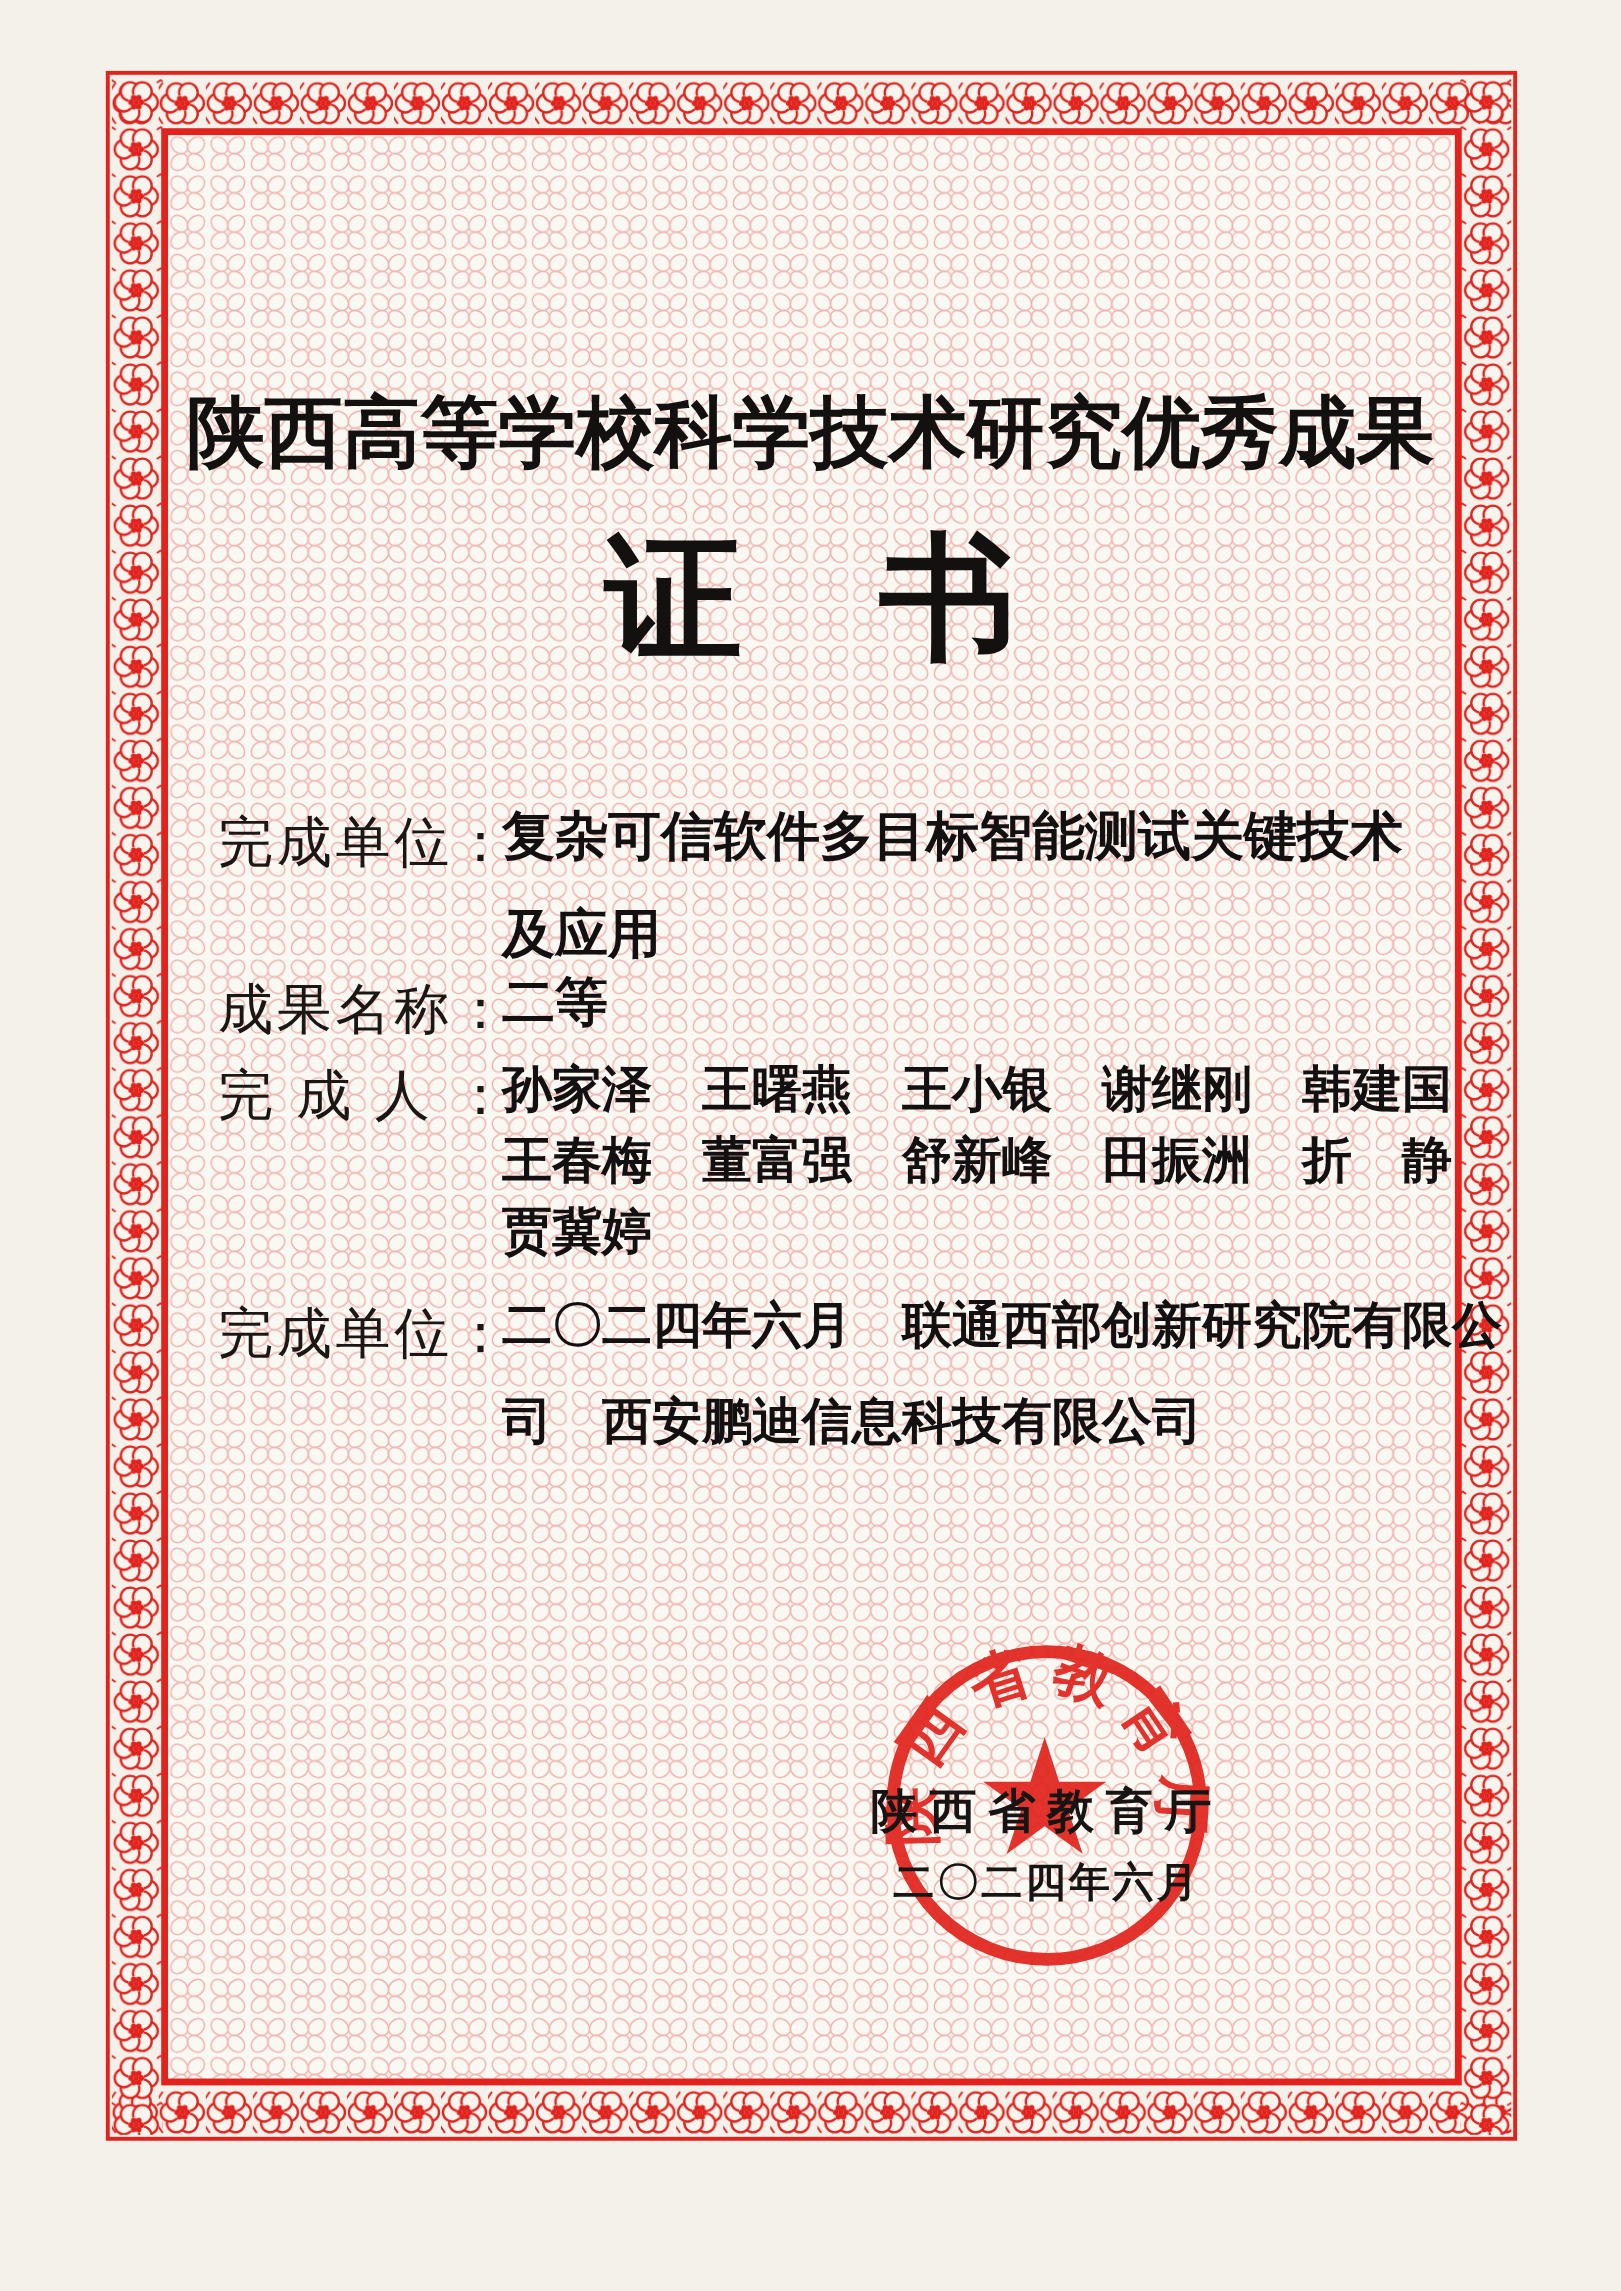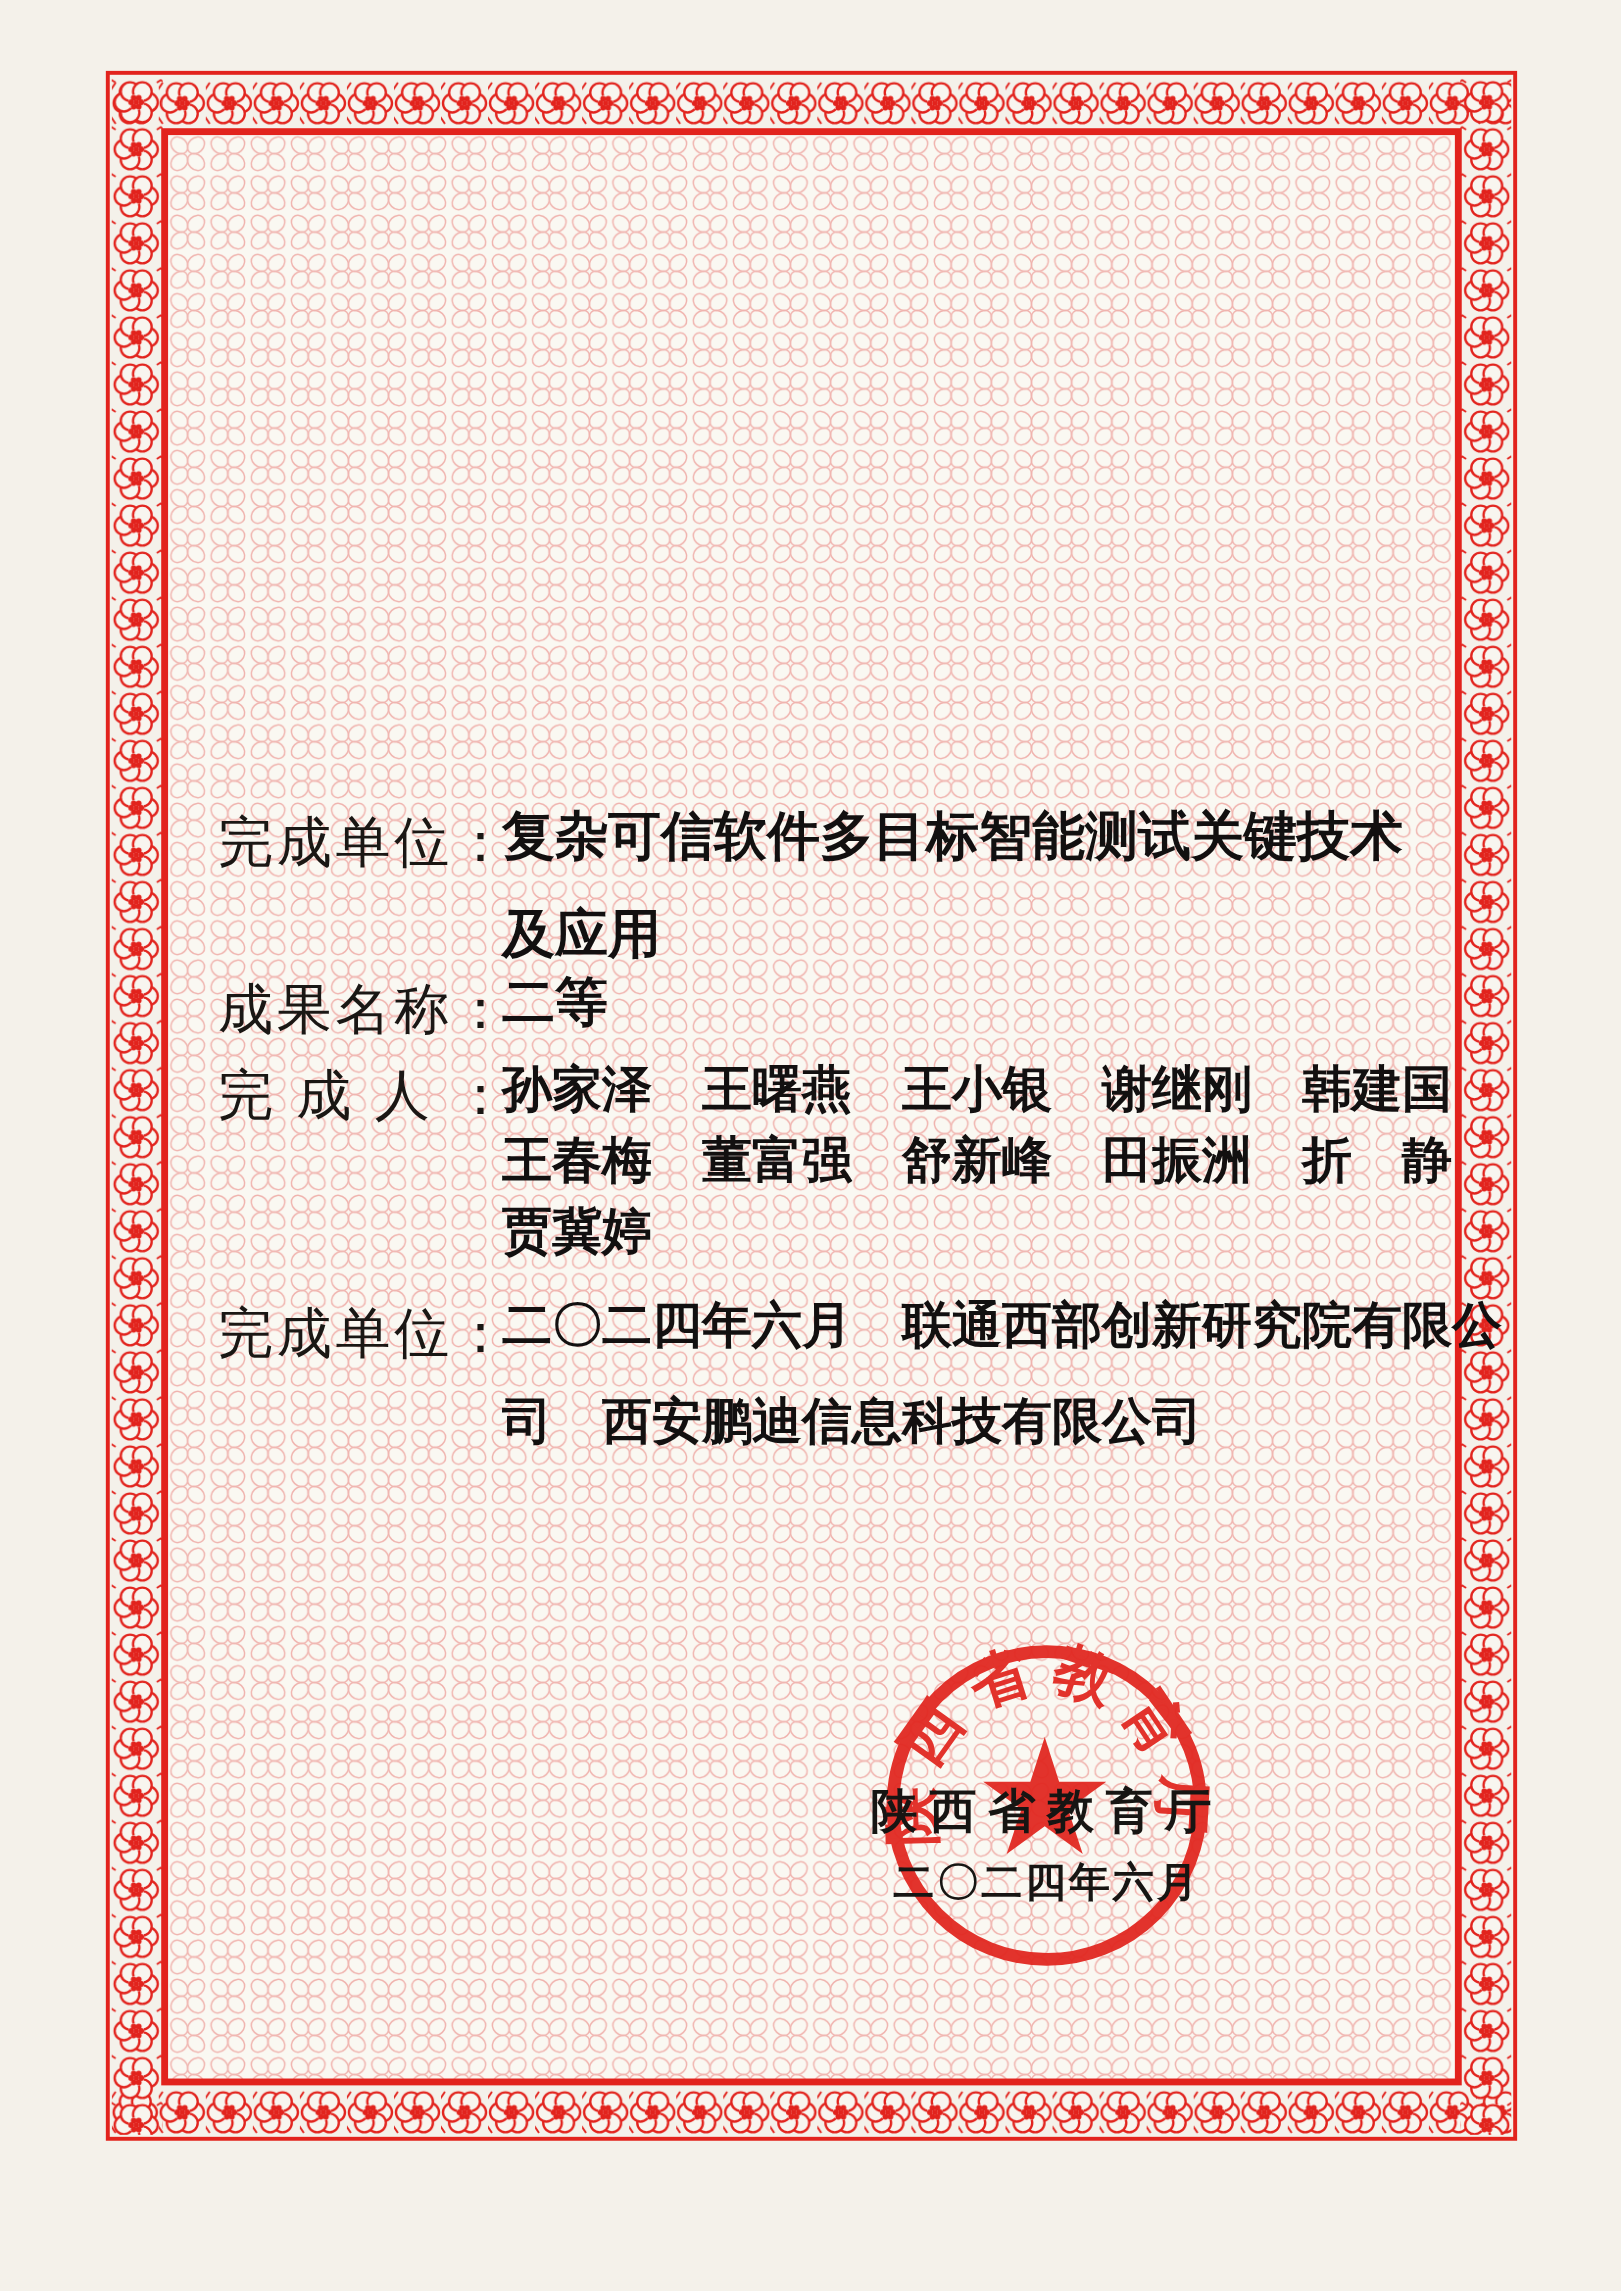--- a/index.html
+++ b/index.html
@@ -108,20 +108,22 @@
 
     <g opacity="0.93">
       <circle cx="1068" cy="1842" r="157" fill="none" stroke="#e1251e" stroke-width="13"></circle>
       <path fill="#e1251e" transform="translate(1066,1838)" d="M0,-66 L14.7,-20.2 L62.8,-20.4 L23.8,7.7 L38.8,53.4 L0,25 L-38.8,53.4 L-23.8,7.7 L-62.8,-20.4 L-14.7,-20.2 Z"></path>
       <text font-size="60" font-weight="700" fill="#e1251e" letter-spacing="16" font-family="Liberation Serif, DejaVu Serif, serif">
         <textPath href="#sealArc">陕西省教育厅</textPath>
       </text>
     </g>
   </svg>
 
+  <div class="abs title">陕西高等学校科学技术研究优秀成果</div>
+  <div class="abs certword">证　书</div>
 
   <div>
     <div class="abs label" style="top:815px">完成单位：</div>
     <div class="abs val" style="top:810px">复杂可信软件多目标智能测试关键技术</div>
     <div class="abs val" style="top:908px">及应用</div>
   </div>
 
   <div>
     <div class="abs label" style="top:982px">成果名称：</div>
     <div class="abs val" style="top:976px">二等</div>

